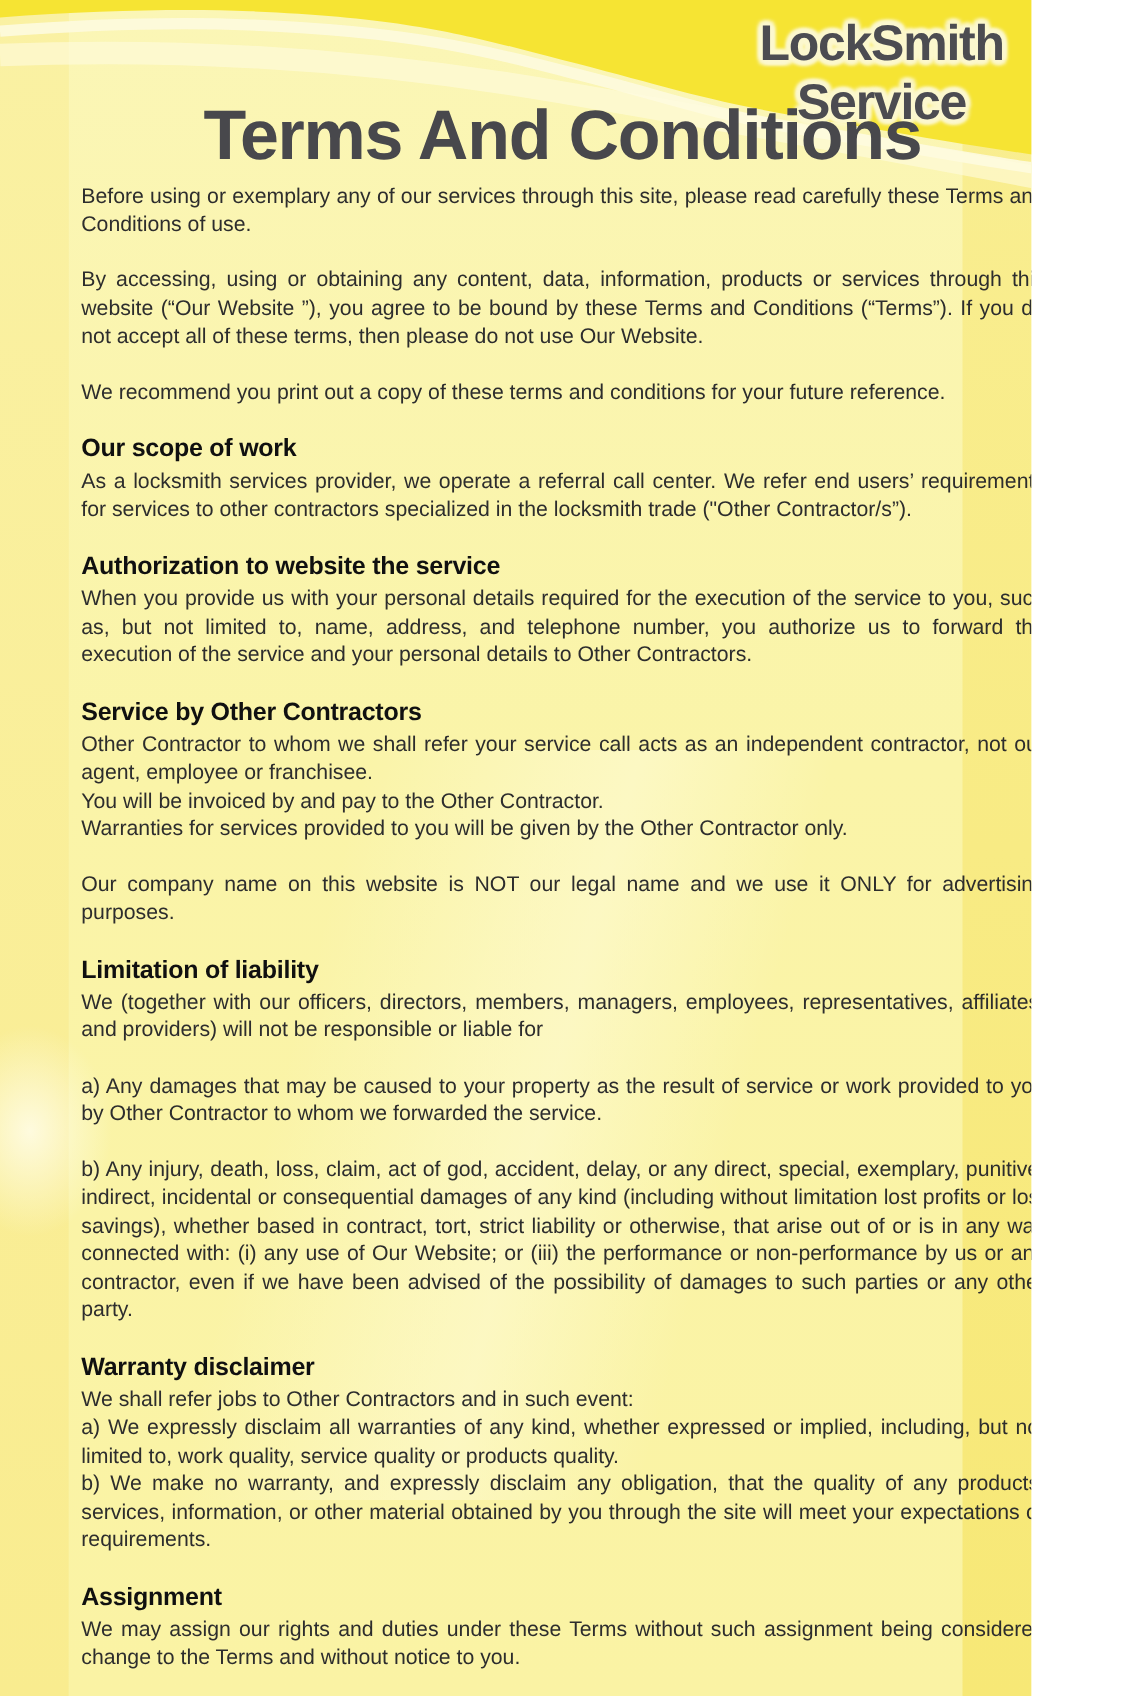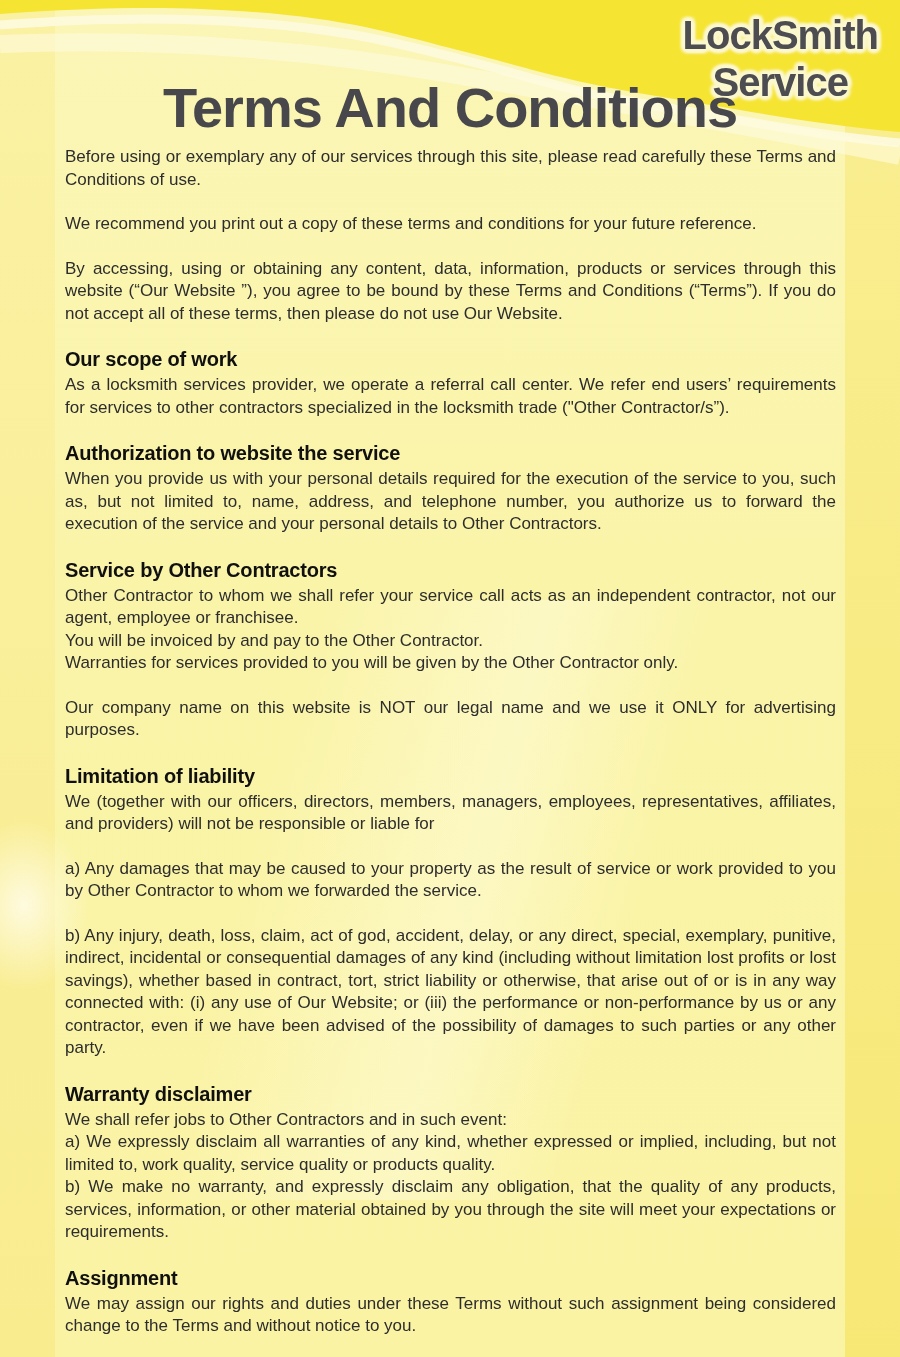--- a/index.html
+++ b/index.html
@@ -1,19 +1,19 @@
 <!DOCTYPE html>
 <html><head>
 <meta charset="utf-8">
 <style>
   html, body { margin: 0; padding: 0; }
   body { width: 900px; }
   .page {
     position: relative;
-    width: 900px;
+    width: 825px;
     height: 1357px;
     overflow: hidden;
     background: #F9EE9B;
     font-family: "Liberation Sans", sans-serif;
   }
   .bg-left {
     position: absolute; left: 0; top: 0; width: 55px; height: 100%;
     background: linear-gradient(180deg, #FAF1A3 0%, #F9EC8F 100%);
     z-index: 0;
   }
@@ -106,22 +106,22 @@
 
   <div class="logo">
     <div>LockSmith</div>
     <div>Service</div>
   </div>
 
   <h1 class="title">Terms And Conditions</h1>
 
   <div class="content">
     <p>Before using or exemplary any of our services through this site, please read carefully these Terms and Conditions of use.</p>
+    <p>By accessing, using or obtaining any content, data, information, products or services through this website (“Our Website ”), you agree to be bound by these Terms and Conditions (“Terms”). If you do not accept all of these terms, then please do not use Our Website.</p>
     <p>We recommend you print out a copy of these terms and conditions for your future reference.</p>
-    <p>By accessing, using or obtaining any content, data, information, products or services through this website (“Our Website ”), you agree to be bound by these Terms and Conditions (“Terms”). If you do not accept all of these terms, then please do not use Our Website.</p>
 
     <section>
       <h2>Our scope of work</h2>
       <p>As a locksmith services provider, we operate a referral call center. We refer end users’ requirements for services to other contractors specialized in the locksmith trade ("Other Contractor/s”).</p>
     </section>
 
     <section>
       <h2>Authorization to website the service</h2>
       <p>When you provide us with your personal details required for the execution of the service to you, such as, but not limited to, name, address, and telephone number, you authorize us to forward the execution of the service and your personal details to Other Contractors.</p>
     </section>

